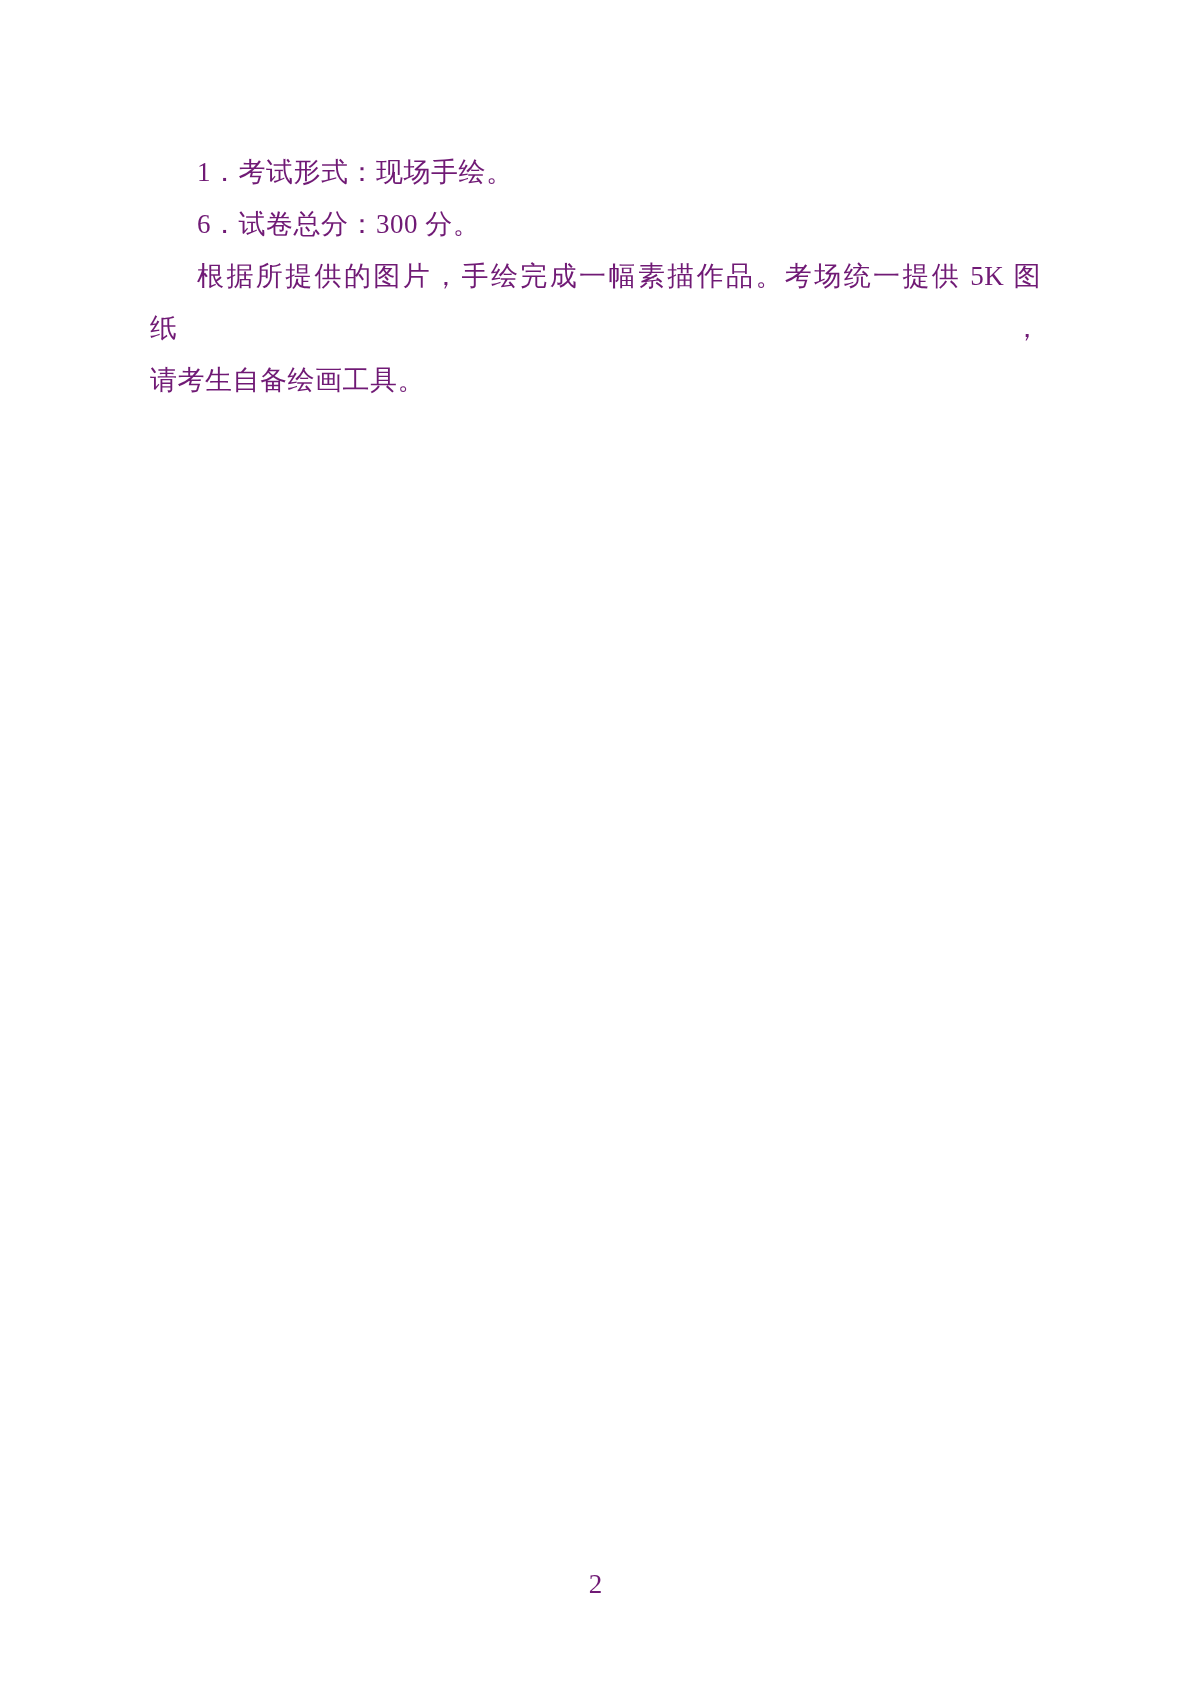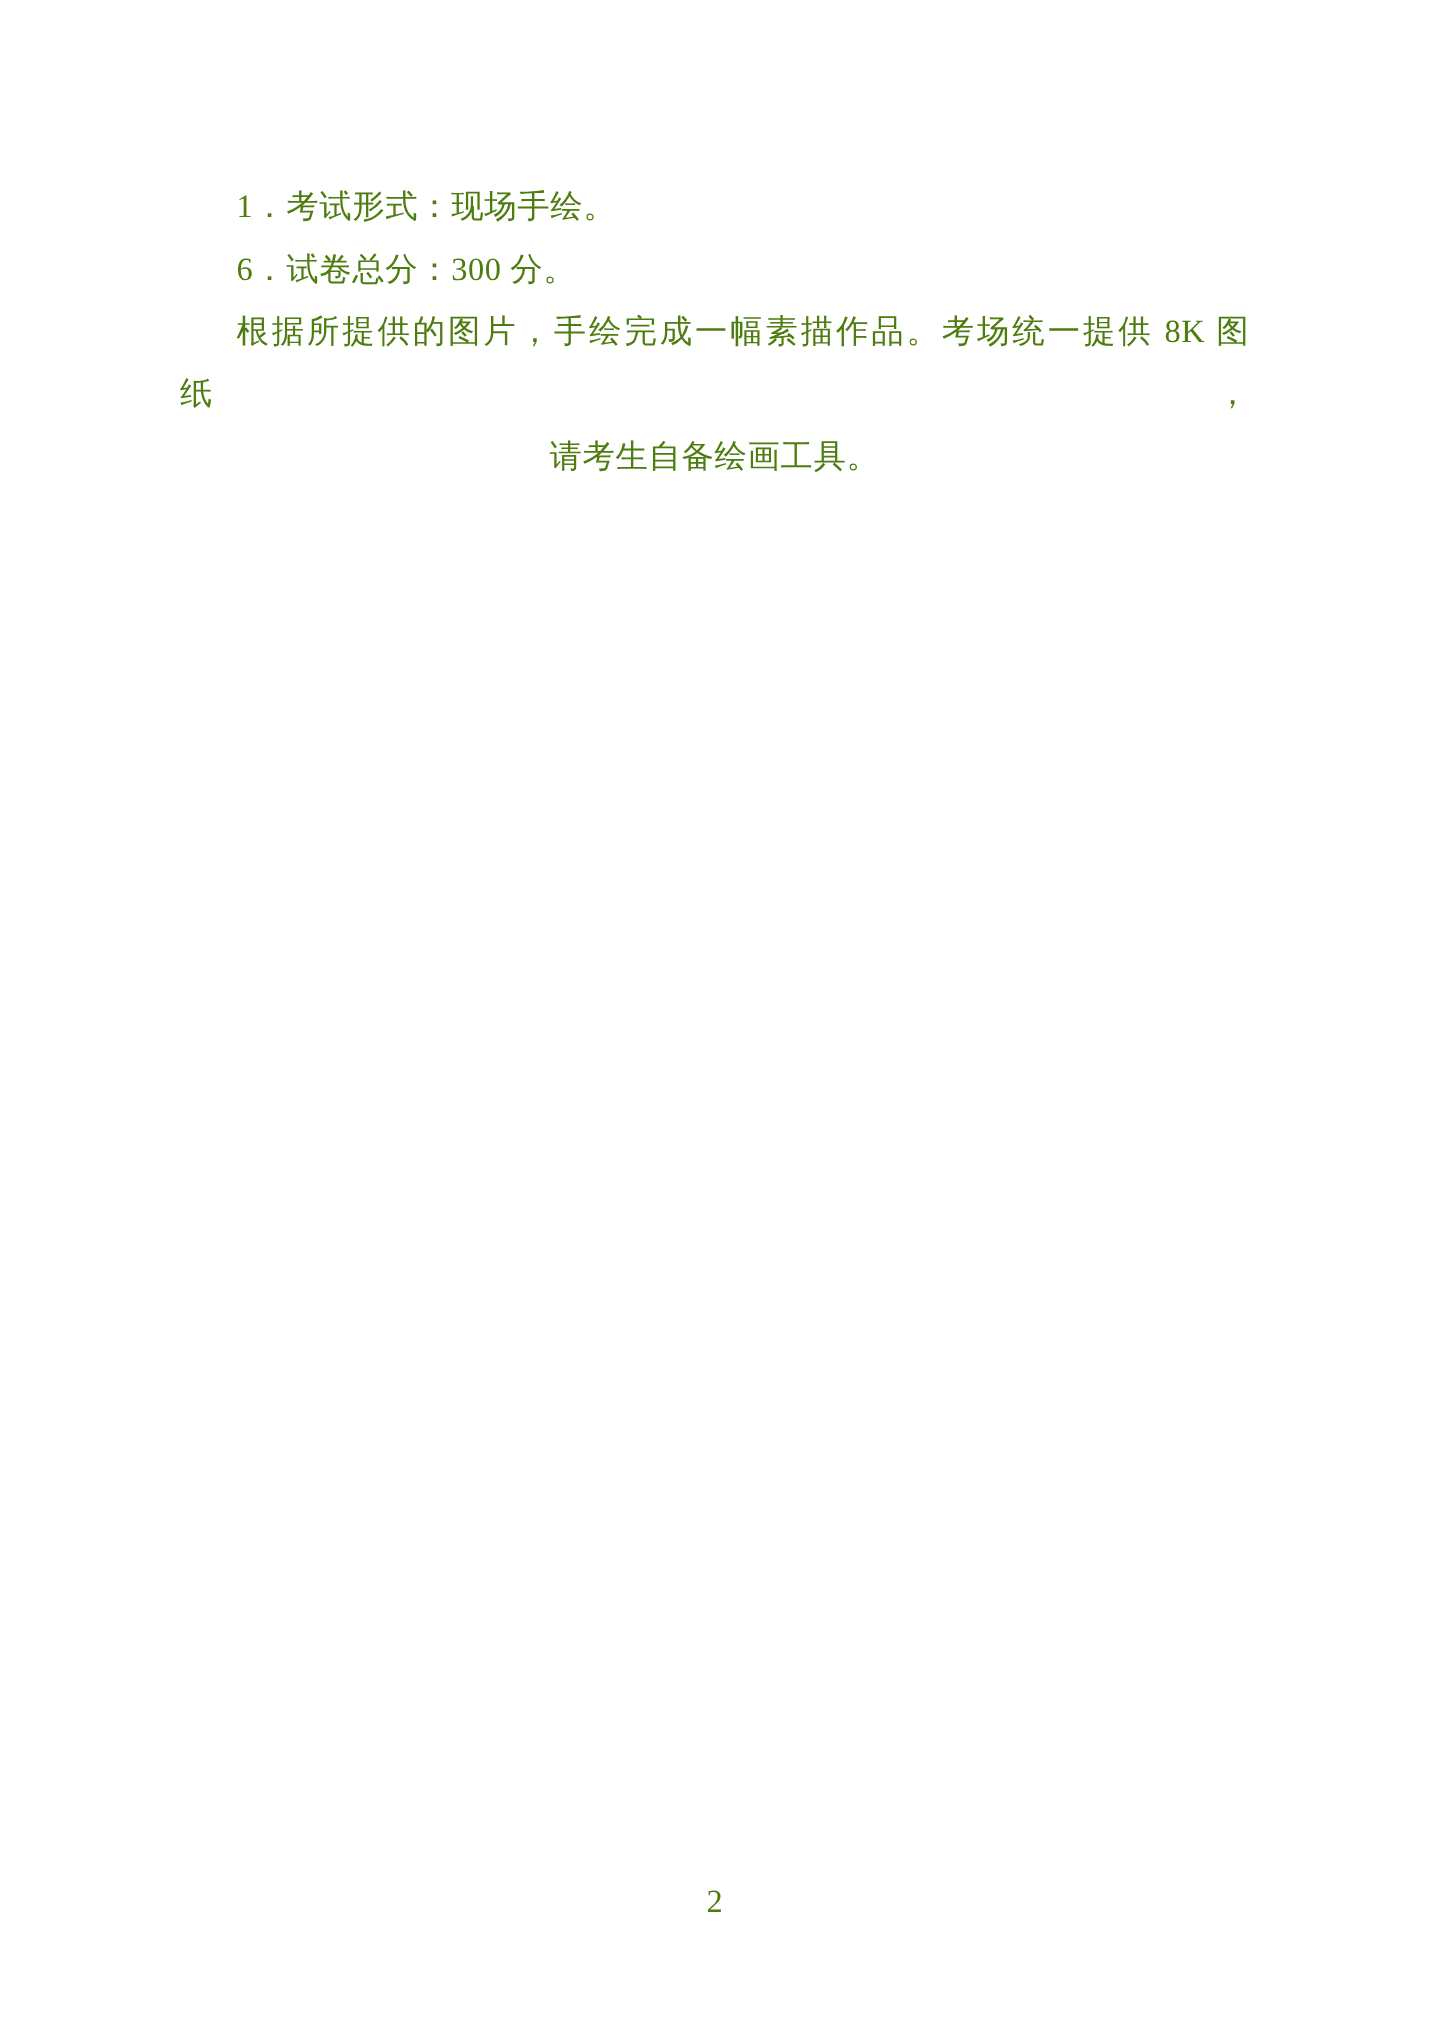--- a/index.html
+++ b/index.html
@@ -8,21 +8,21 @@
     background: #ffffff;
   }
   .page {
     position: relative;
     width: 1191px;
     height: 1684px;
     margin: 0 auto;
     background: #ffffff;
     overflow: hidden;
     font-family: "Liberation Serif", "DejaVu Serif", serif;
-    color: #4d7c0f;
+    color: #701a75;
   }
   .content {
     position: absolute;
     left: 150px;
     right: 150px;
     top: 146px;
     font-size: 27px;
     line-height: 52px;
     letter-spacing: 0.5px;
   }
@@ -32,21 +32,21 @@
   }
   .indent {
     text-indent: 47px;
   }
   .para-line-justified {
     text-indent: 47px;
     text-align: justify;
     text-align-last: justify;
   }
   .para-line-plain {
-    text-align: center;
+    text-align: left;
   }
   .footer {
     position: absolute;
     left: 0;
     right: 0;
     top: 1568px;
     text-align: center;
     font-size: 27px;
     line-height: 32px;
   }
@@ -57,21 +57,21 @@
 <div class="page">
 
   <div class="content">
 
     <p class="indent">1．考试形式：现场手绘。</p>
 
 
     <p class="indent">6．试卷总分：300 分。</p>
 
 
-    <p class="para-line-justified">根据所提供的图片，手绘完成一幅素描作品。考场统一提供 8K 图纸，</p>
+    <p class="para-line-justified">根据所提供的图片，手绘完成一幅素描作品。考场统一提供 5K 图纸，</p>
 
     <p class="para-line-plain">请考生自备绘画工具。</p>
 
   </div>
 
   <div class="footer">2</div>
 
 </div>
 
 </body></html>

